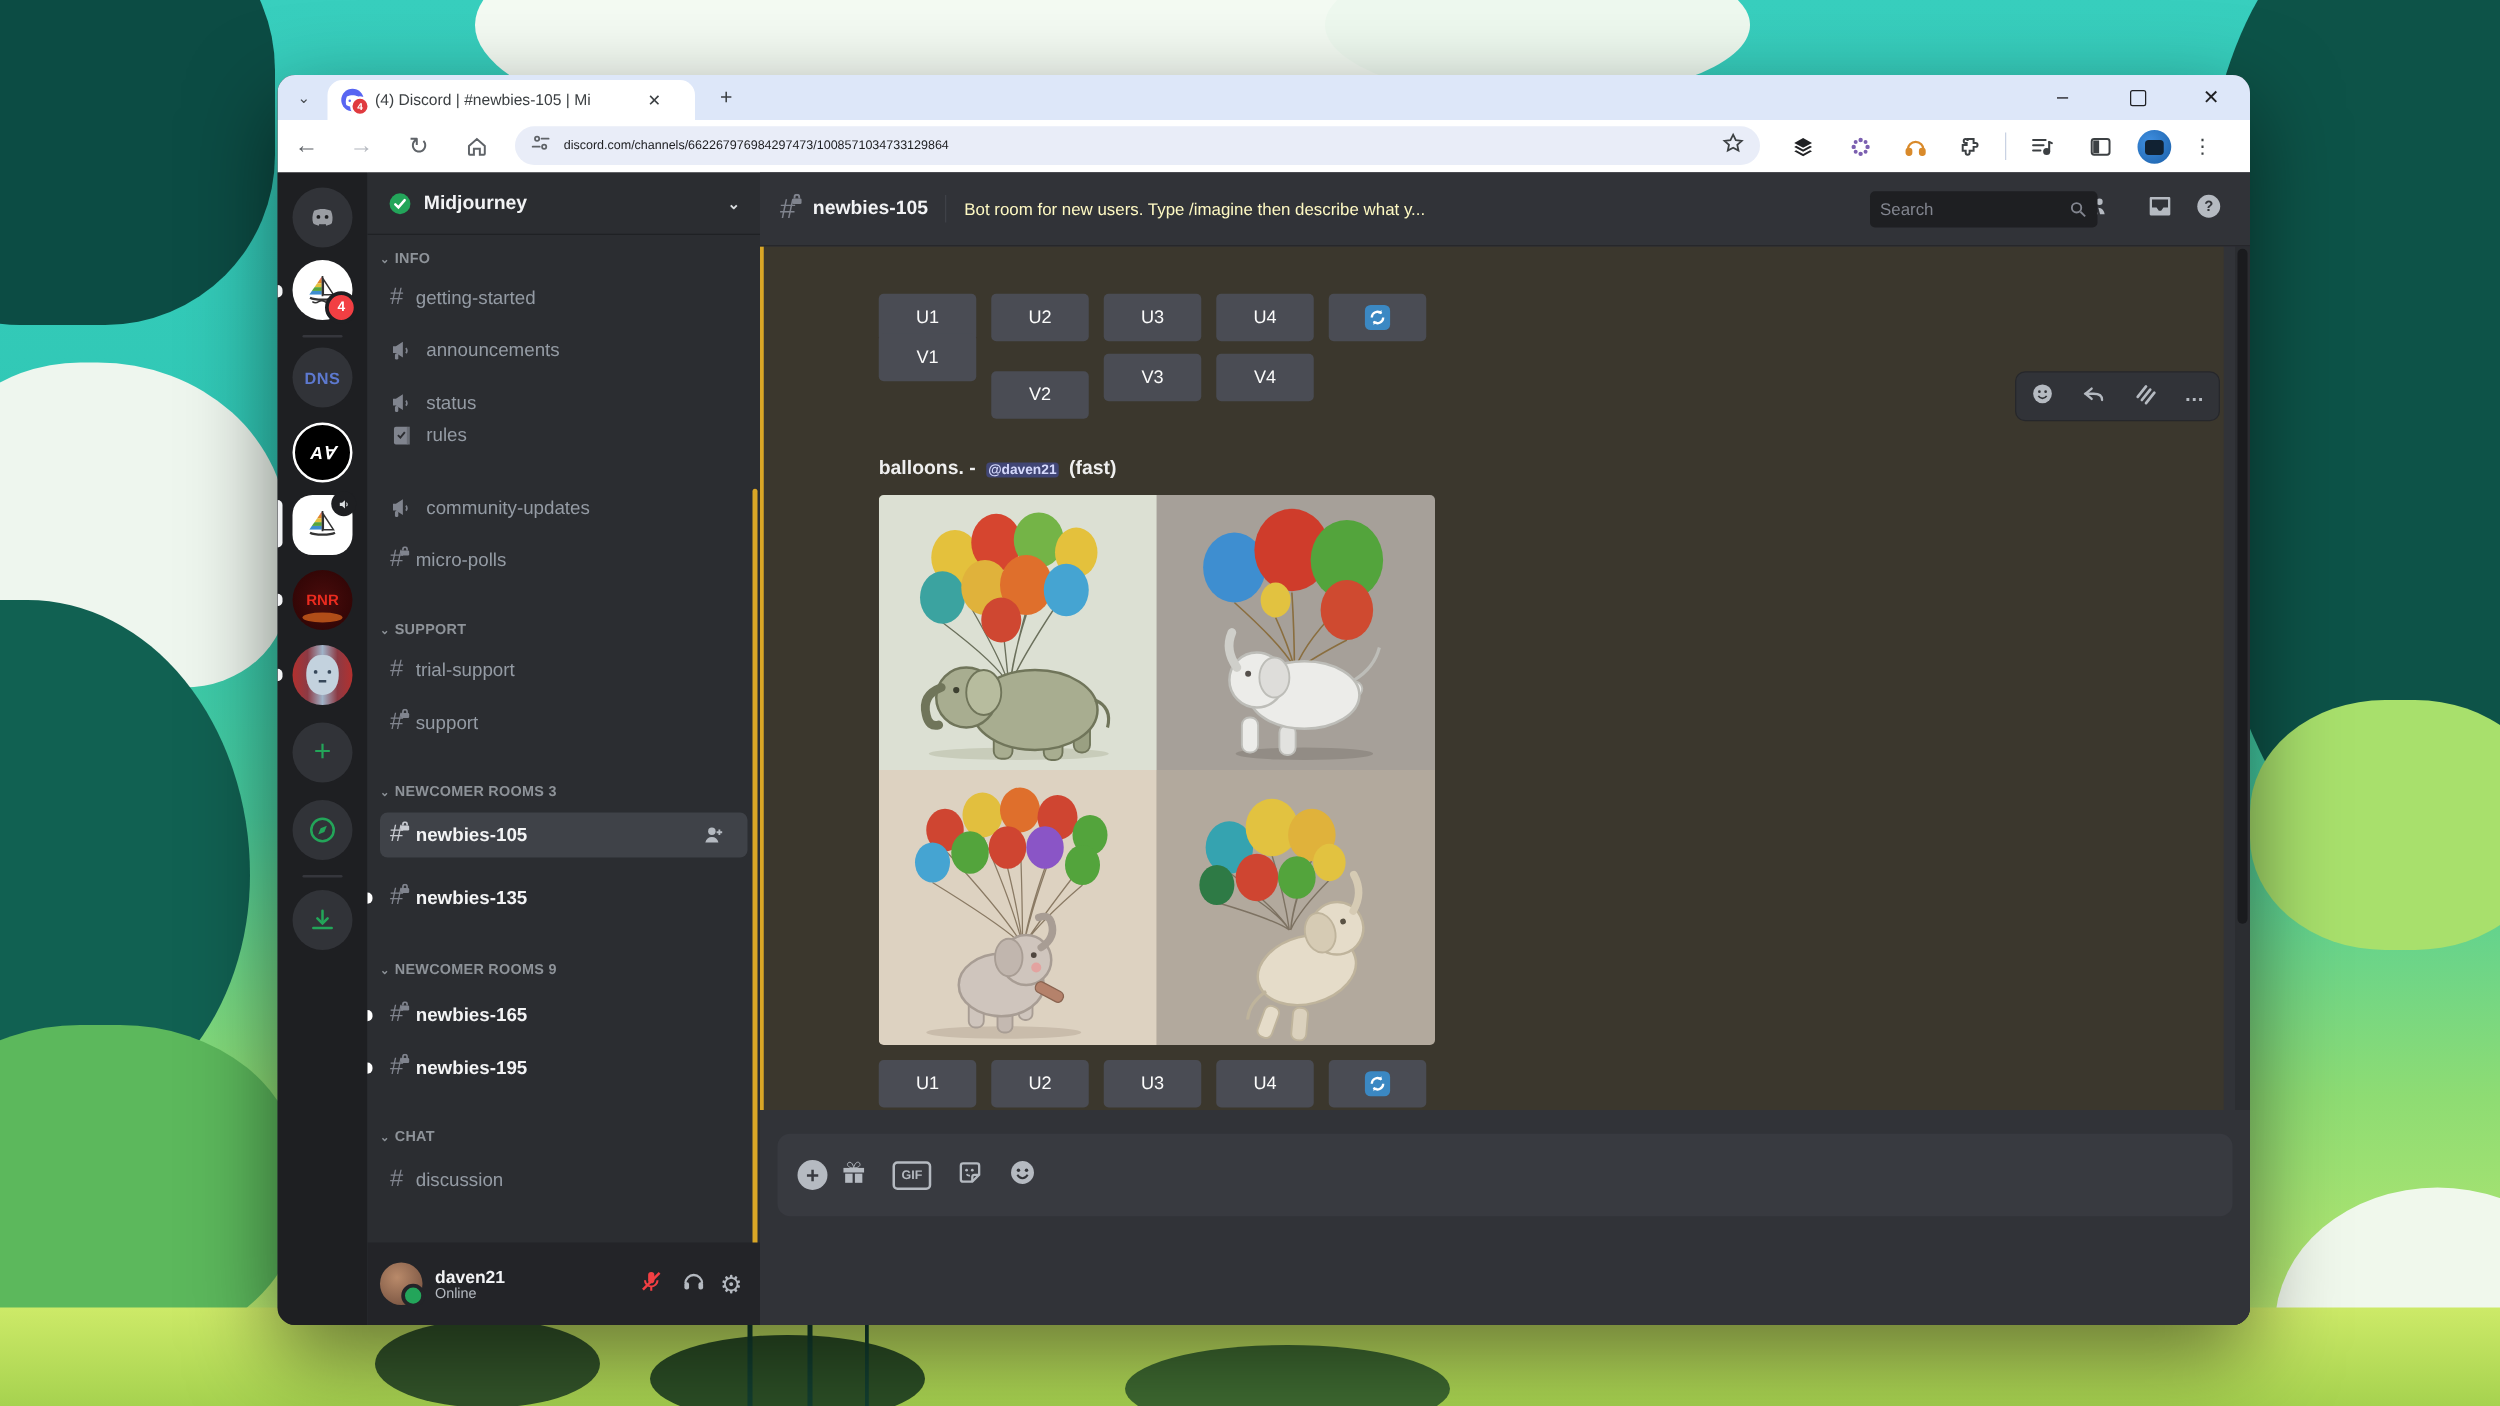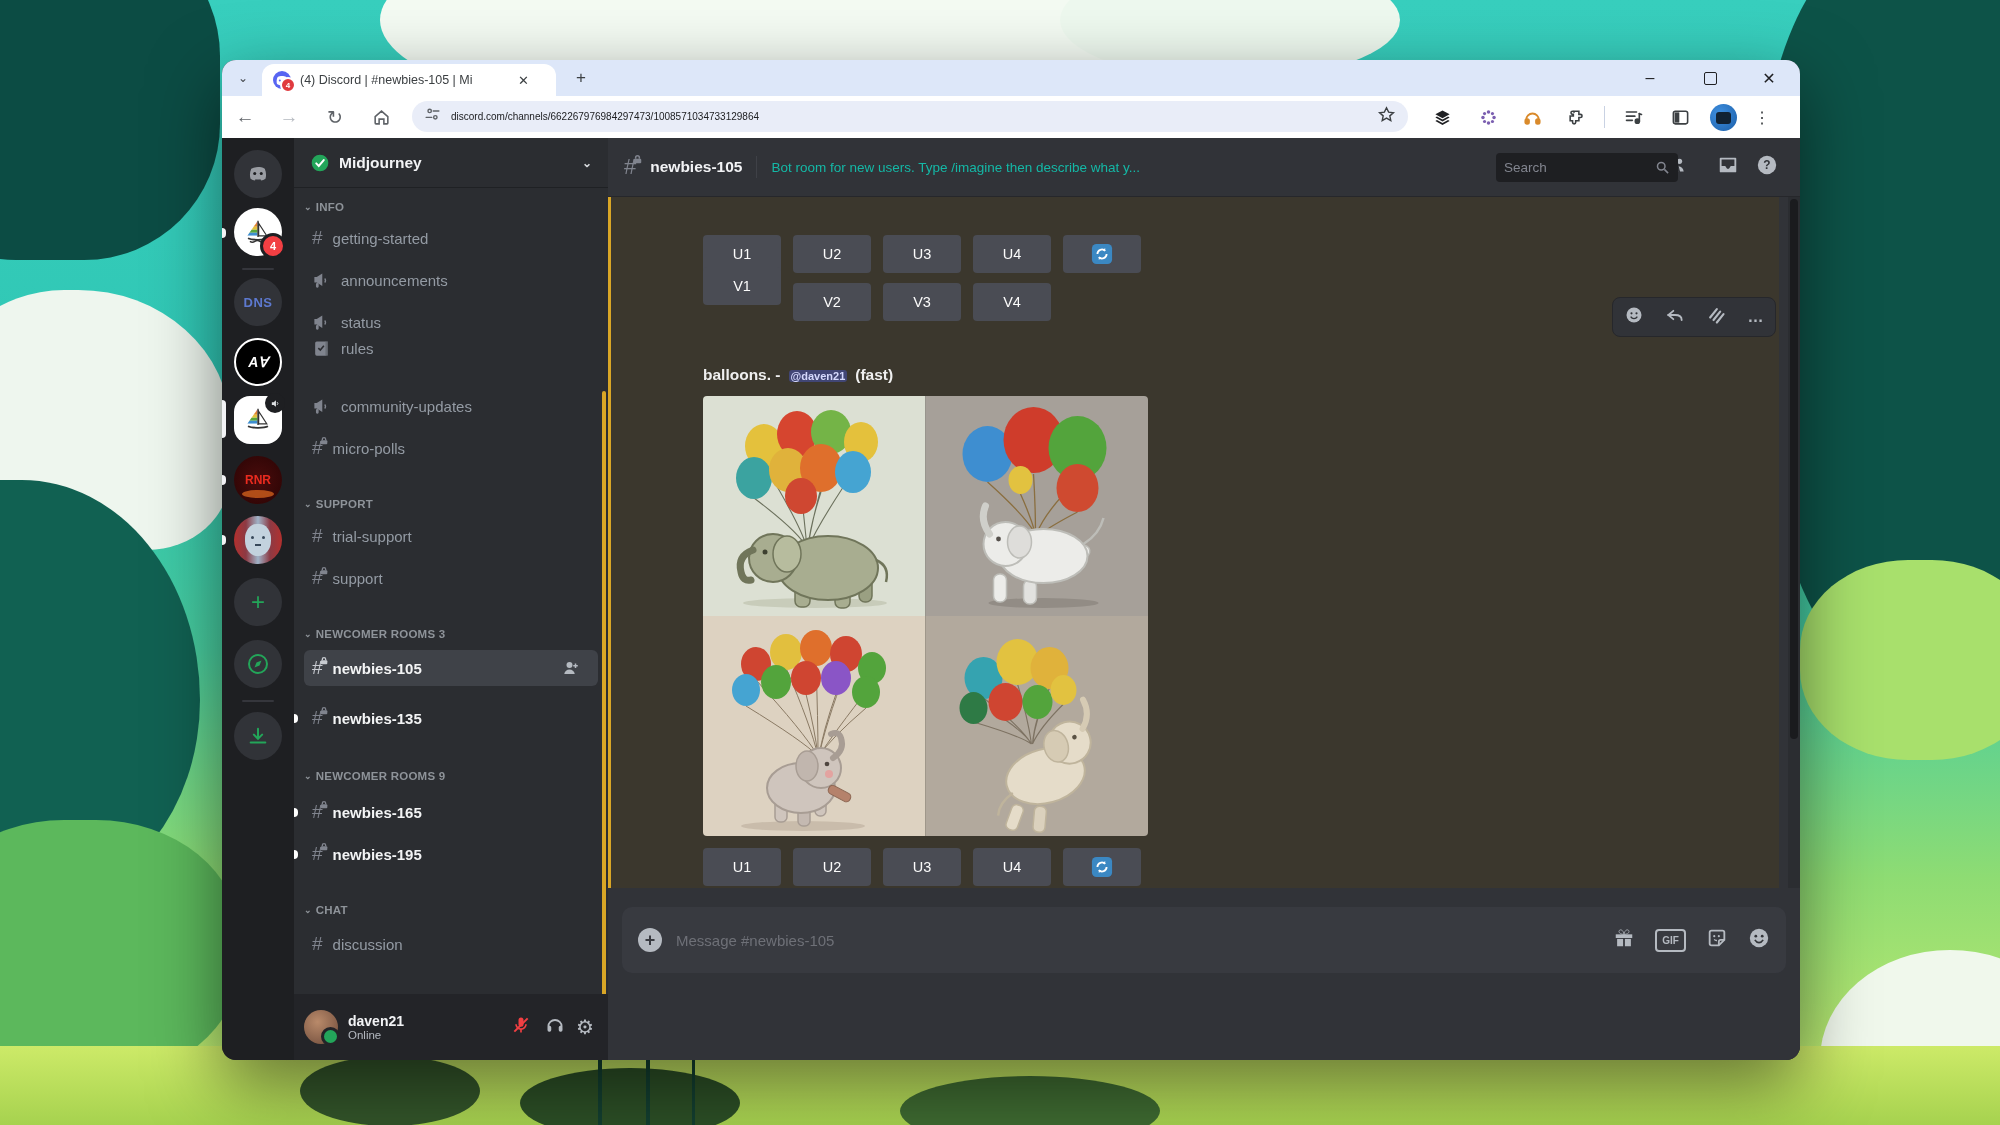--- a/index.html
+++ b/index.html
@@ -459,21 +459,21 @@
 
     <div class="chat">
 
       <div class="chathead">
         <span style="position:relative;color:#80848e;font-size:22px;">#<svg width="9" height="9" viewBox="0 0 12 12" style="position:absolute;right:-6px;top:1px;">
               <rect x="1" y="5" width="10" height="6" rx="1.5" fill="#80848e"></rect>
               <path d="M3.5 5V3.5a2.5 2.5 0 0 1 5 0V5" fill="none" stroke="#80848e" stroke-width="2"></path>
             </svg></span>
         <span style="color:#f2f3f5;font-weight:700;font-size:15.5px;margin-left:14px;">newbies-105</span>
         <span style="width:1px;height:22px;background:#3f4147;margin:0 14px;"></span>
-        <span style="color:#14b8a6;font-size:13.5px;flex:1;white-space:nowrap;overflow:hidden;">Bot room for new users. Type /imagine then describe what y...</span>
+        <span style="color:#fef9c3;font-size:13.5px;flex:1;white-space:nowrap;overflow:hidden;">Bot room for new users. Type /imagine then describe what y...</span>
         <span style="margin:0 11px;">
           <svg width="21" height="21" viewBox="0 0 24 24" stroke="#b5bac1" stroke-width="2.6" stroke-linecap="round">
               <line x1="5" y1="15" x2="13" y2="5"></line>
               <line x1="9" y1="18" x2="17" y2="8"></line>
               <line x1="13" y1="21" x2="21" y2="11"></line>
             </svg>
         </span>
         <span style="margin:0 11px;">
           <svg width="21" height="21" viewBox="0 0 24 24" fill="#b5bac1">
               <path d="M12 3a6 6 0 0 1 6 6v4l2 3H4l2-3V9a6 6 0 0 1 6-6z"></path>
@@ -533,21 +533,21 @@
           <svg width="22" height="22" viewBox="0 0 24 24">
               <rect x="1" y="1" width="22" height="22" rx="5" fill="#3b88c3"></rect>
               <path d="M7 12a5 5 0 0 1 8.5-3.5M17 12a5 5 0 0 1-8.5 3.5" fill="none" stroke="#fff" stroke-width="2"></path>
               <path d="M15.5 5.5v3h-3z" fill="#fff"></path>
               <path d="M8.5 18.5v-3h3z" fill="#fff"></path>
             </svg>
         </div>
         <div class="mjbtn" style="left:95px;top:70px;">
             <span>V1</span>
           </div>
-        <div class="mjbtn" style="left:185px;top:86px;">
+        <div class="mjbtn" style="left:185px;top:100px;">
             <span>V2</span>
           </div>
         <div class="mjbtn" style="left:275px;top:86px;">
             <span>V3</span>
           </div>
         <div class="mjbtn" style="left:365px;top:86px;">
             <span>V4</span>
           </div>
 
         <div class="hovertools">
@@ -706,21 +706,20 @@
         </div>
 
         <div class="scrtrack">
           <div class="scrthumb"></div>
         </div>
       </div>
 
       <div class="composer">
         <div class="inputbox">
           <span style="width:24px;height:24px;border-radius:50%;background:#b5bac1;color:#383a40;display:flex;align-items:center;justify-content:center;font-size:18px;font-weight:700;flex:0 0 24px;">+</span>
-          <span style="color:#6e7077;font-size:15px;margin-left:14px;flex:1;">Message #newbies-105</span>
           <span style="margin:0 10px;">
             <svg width="22" height="22" viewBox="0 0 24 24" fill="#b5bac1">
                 <rect x="3" y="8" width="18" height="4"></rect>
                 <rect x="4.5" y="13" width="6.5" height="8"></rect>
                 <rect x="13" y="13" width="6.5" height="8"></rect>
                 <path d="M12 8C9 8 6.5 6.8 6.5 5s2-2.6 3.4-1.4C11 4.5 11.7 6.3 12 8zm0 0c3 0 5.5-1.2 5.5-3s-2-2.6-3.4-1.4C13 4.5 12.3 6.3 12 8z" stroke="#b5bac1" stroke-width=".8" fill="none"></path>
               </svg>
           </span>
           <span style="margin:0 10px;width:27px;height:19px;border:2.4px solid #b5bac1;border-radius:4px;display:flex;align-items:center;justify-content:center;">
             <span style="color:#b5bac1;font-size:10px;font-weight:700;">GIF</span>

